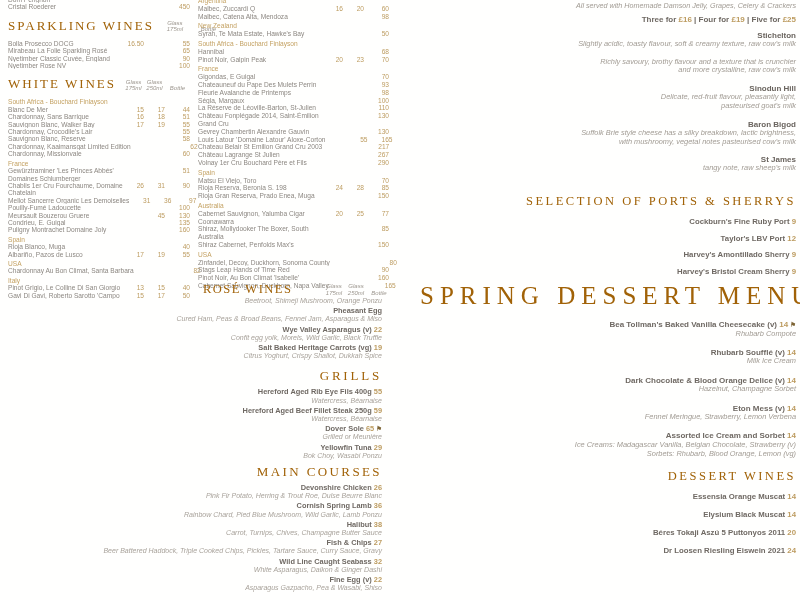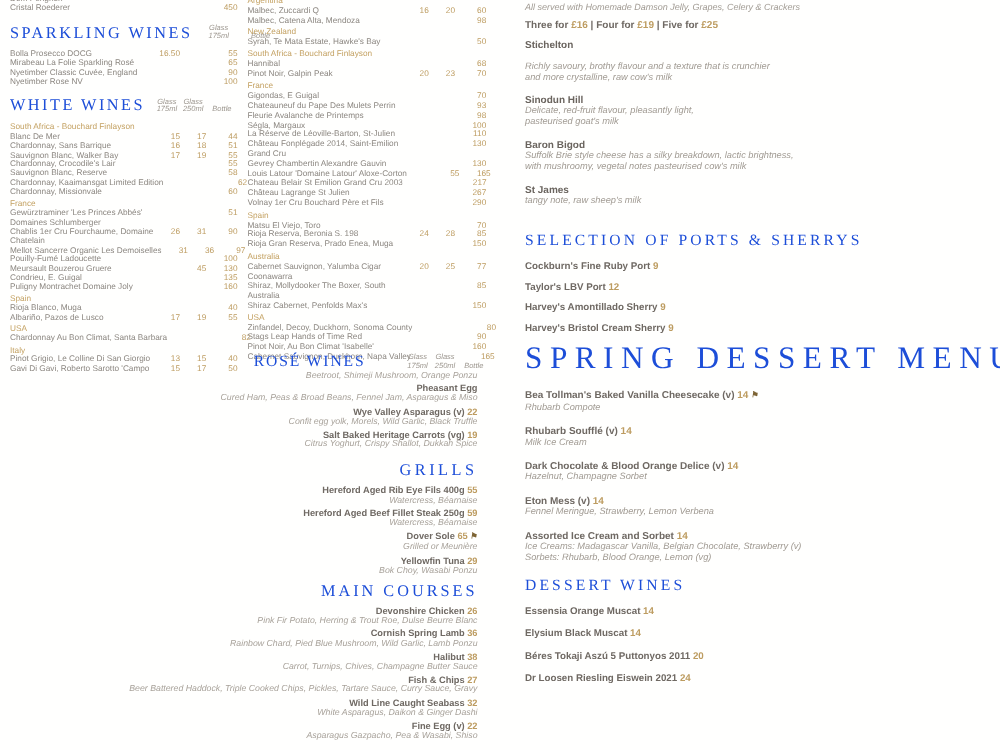--- a/index.html
+++ b/index.html
@@ -1,19 +1,19 @@
 <!DOCTYPE html>
 <html><head>
 <meta charset="utf-8">
 <style>
   html,body{margin:0;padding:0}
   .page{position:relative;width:800px;height:600px;background:#fffffe;overflow:hidden;
         font-family:"Liberation Sans",sans-serif;}
   .col{position:absolute}
-  .serif{font-family:"Liberation Serif","DejaVu Serif",serif;font-weight:400;color:#1d4ed8}
+  .serif{font-family:"Liberation Serif","DejaVu Serif",serif;font-weight:400;color:#a16207}
   
   .wcol{font-size:6.6px;color:#8c8781}
   .wrow{display:grid;grid-template-columns:1fr 21px 21px 25px}
   .wname div{white-space:nowrap;overflow:hidden}
   .wp{text-align:right;color:#bd9c60}
   .region{color:#c4a263;margin-top:2px}
   #mid-groups .region:first-child{margin-top:0}
   .wtitle{display:grid;grid-template-columns:1fr 21px 21px 25px;margin:7px 0 7px}
   .sec{font-size:13px;letter-spacing:2px;line-height:15px;white-space:nowrap}
   .ghead{font-size:6px;line-height:6.4px;font-style:italic;color:#9d978f;text-align:center;align-self:end}
@@ -579,26 +579,27 @@
           <div class="dish-title"><span>Wild Line Caught Seabass</span> <span class="gold">32</span></div>
           <div class="dish-desc">White Asparagus, Daikon &amp; Ginger Dashi</div>
         </div>
         <div class="dish">
           <div class="dish-title"><span>Fine Egg (v)</span> <span class="gold">22</span></div>
           <div class="dish-desc">Asparagus Gazpacho, Pea &amp; Wasabi, Shiso</div>
         </div>
       </div>
   </div>
 
-  <div class="col" id="right-col" style="left:420px;top:2px;width:376px;text-align:left">
+  <div class="col" id="right-col" style="left:420px;top:2px;width:376px;text-align:right">
     <div class="cheese-desc" style="font-size:7.2px">All served with Homemade Damson Jelly, Grapes, Celery &amp; Crackers</div>
     <div id="cheese-pricing" style="margin-top:4px;font-size:8px;font-weight:700;color:#6f6963;line-height:10px"><span>Three for </span><span class="gold">£16</span><span> | Four for </span><span class="gold">£19</span><span> | Five for </span><span class="gold">£25</span></div>
     <div id="cheese-items" style="margin-top:6px">
         <div class="cheese-block">
           <div class="cheese-name"><span>Stichelton</span></div>
+          <div class="cheese-desc">Slightly acidic, toasty flavour, soft &amp; creamy texture, raw cow's milk</div>
         </div>
         <div class="cheese-block">
           <div class="cheese-desc">Richly savoury, brothy flavour and a texture that is crunchier</div>
           <div class="cheese-desc">and more crystalline, raw cow's milk</div>
         </div>
         <div class="cheese-block">
           <div class="cheese-name"><span>Sinodun Hill</span></div>
           <div class="cheese-desc">Delicate, red-fruit flavour, pleasantly light,</div>
           <div class="cheese-desc">pasteurised goat's milk</div>
         </div>

